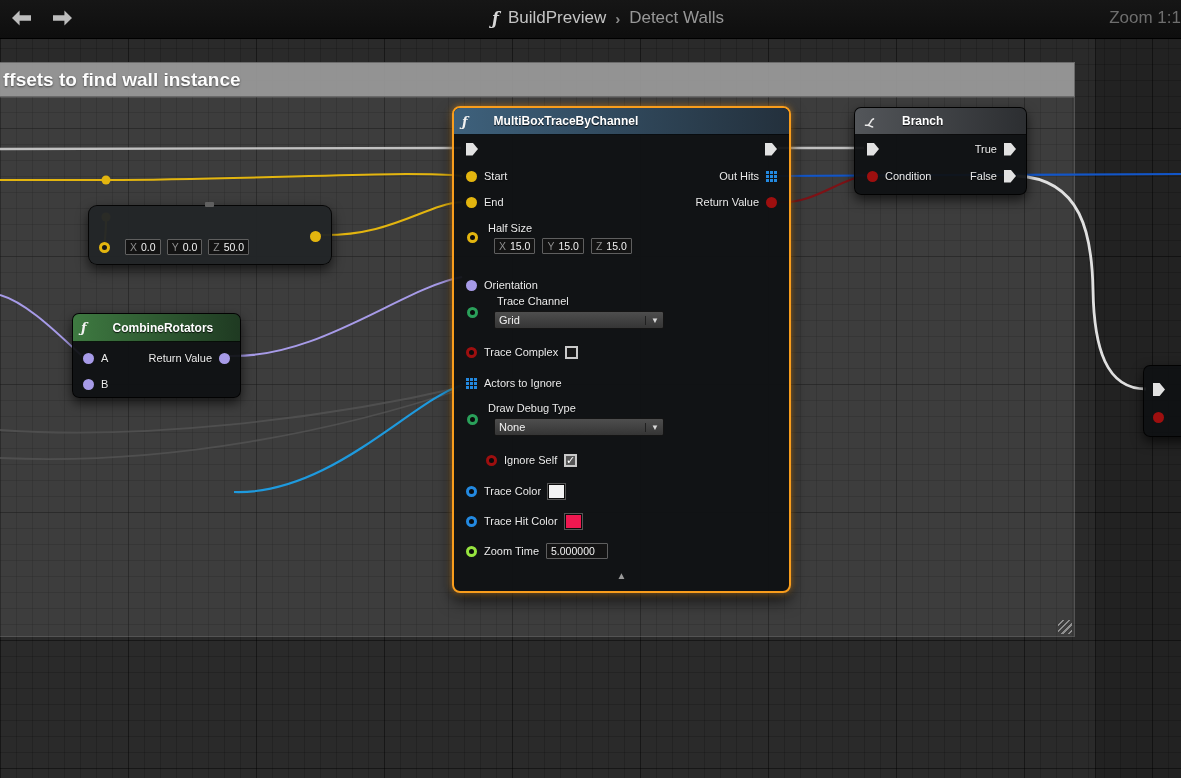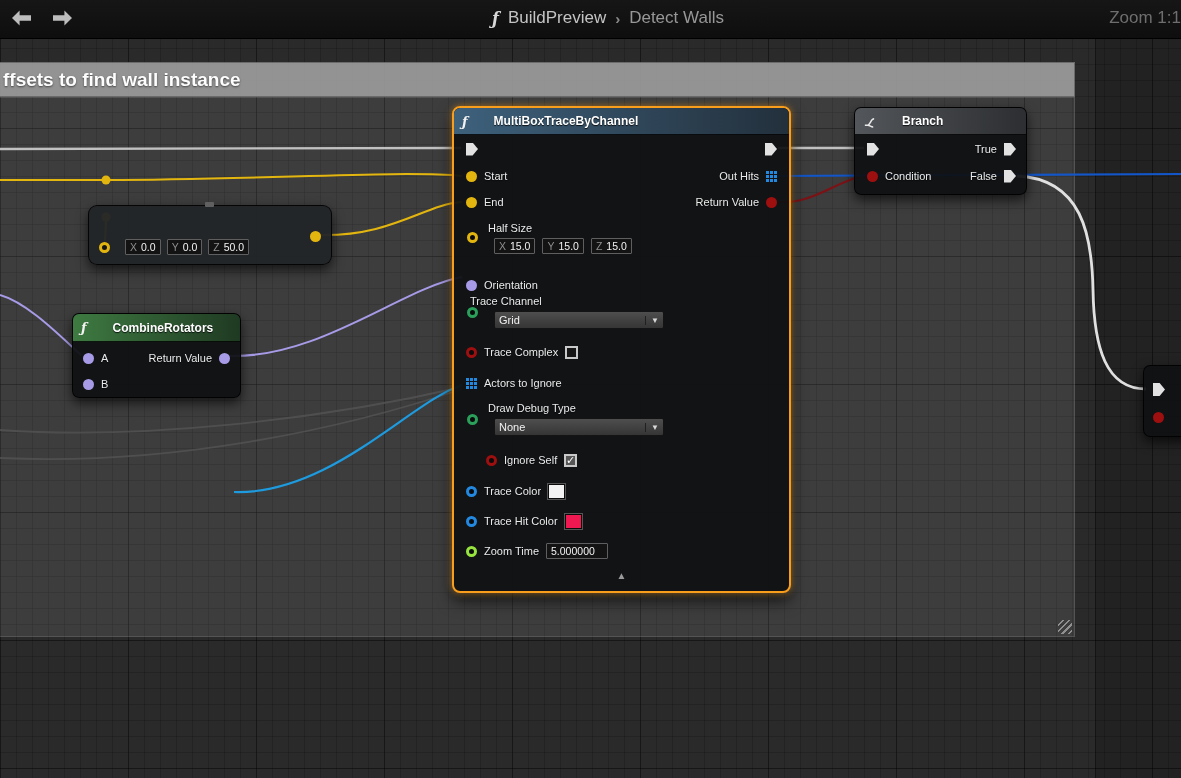--- a/index.html
+++ b/index.html
@@ -260,21 +260,21 @@
         <span class="flabel">Z</span>
         <span class="fval">15.0</span>
       </span>
     </div>
 
     <div class="row" style="left:12px;top:169px;">
       <span class="pin c rot filled"></span>
       <span class="pin-label">Orientation</span>
     </div>
 
-    <div class="row" style="left:16px;top:185px;justify-content:flex-end;">
+    <div class="row" style="left:43px;top:185px;justify-content:flex-end;">
       <span class="pin-label">Trace Channel</span>
     </div>
     <span class="pin c enump hollow" style="position:absolute;left:13px;top:199px;"></span>
     <div class="dropdown" style="position:absolute;left:40px;top:203px;">
       <span class="dval">Grid</span>
       <span class="dd-arrow">▼</span>
     </div>
 
     <div class="row" style="left:12px;top:236px;">
       <span class="pin c boolp hollow"></span>

